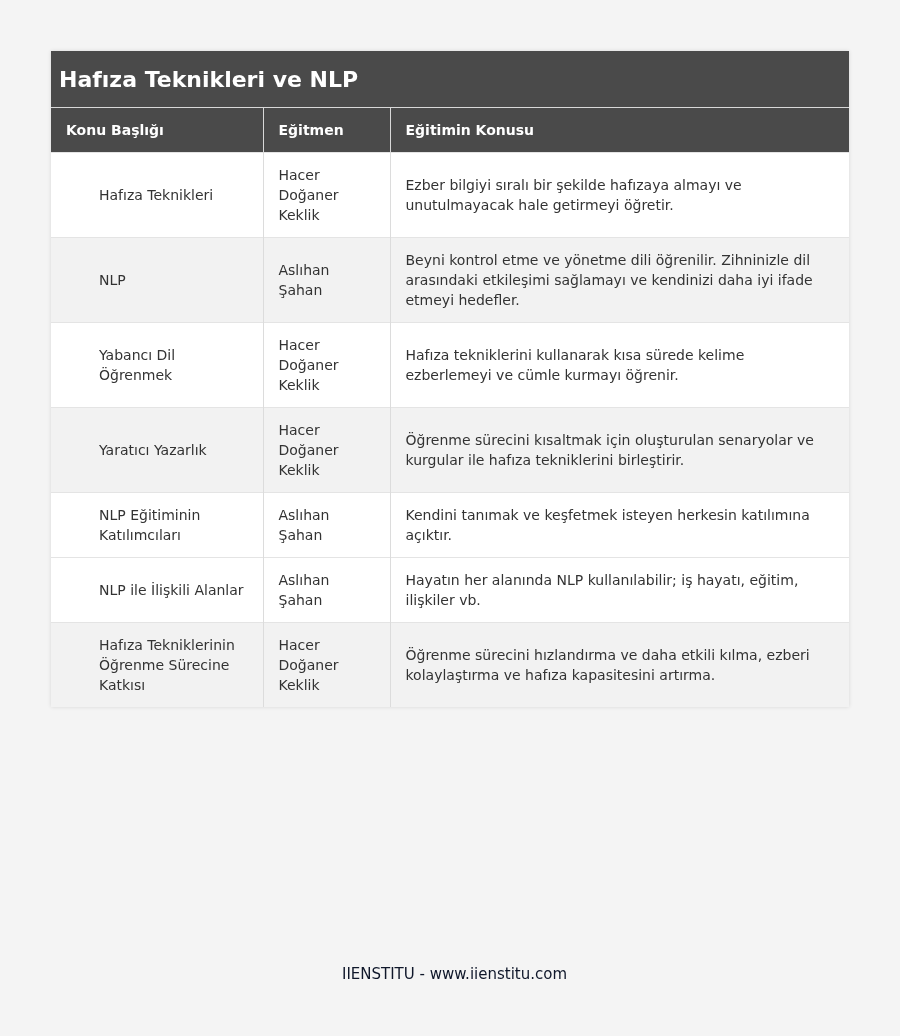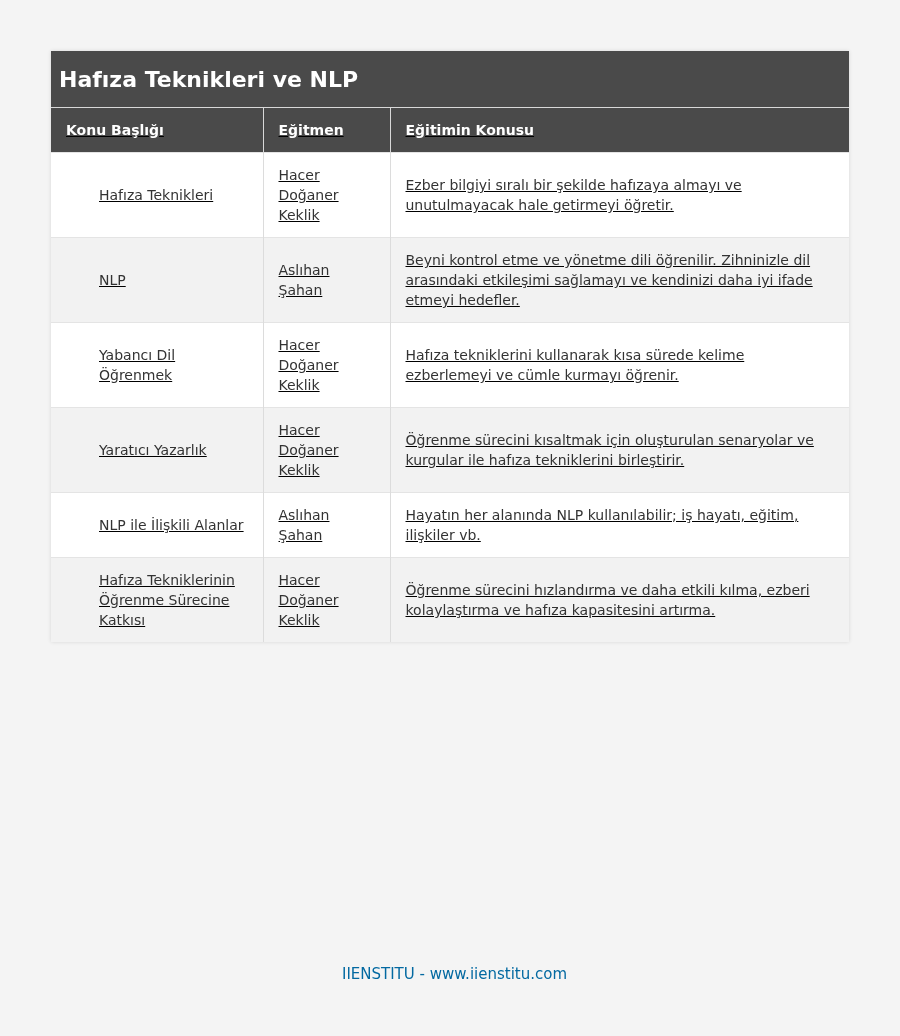--- a/index.html
+++ b/index.html
@@ -25,21 +25,20 @@
     padding-left: 8px;
     font-size: 22px;
     font-weight: bold;
     border-bottom: 1px solid #d8d8d8;
     box-sizing: border-box;
   }
   table {
     width: 100%;
     border-collapse: collapse;
     table-layout: fixed;
-    text-decoration: underline;
   }
   col.c1 { width: 212px; }
   col.c2 { width: 127px; }
   col.c3 { width: auto; }
   th {
     background: #4a4a4a;
     color: #ffffff;
     text-align: left;
     font-size: 14px;
     font-weight: bold;
@@ -58,21 +57,21 @@
     border-top: 1px solid #e4e4e4;
   }
   td:first-child { border-left: none; padding-left: 48px; }
   tr.odd td { background: #ffffff; }
   tr.even td { background: #f2f2f2; }
   .footer {
     position: absolute;
     left: 9px; right: 0; top: 965px;
     text-align: center;
     font-size: 15px;
-    color: #0369a1;
+    color: #0f172a;
   }
 </style>
 </head>
 <body>
 
 <div class="card">
   <div class="title-band">Hafıza Teknikleri ve NLP</div>
   <table>
     <colgroup>
         <col class="c1">
@@ -101,20 +100,25 @@
         <td>Yabancı Dil Öğrenmek</td>
         <td>Hacer Doğaner Keklik</td>
         <td>Hafıza tekniklerini kullanarak kısa sürede kelime ezberlemeyi ve cümle kurmayı öğrenir.</td>
       </tr>
       <tr class="even">
         <td>Yaratıcı Yazarlık</td>
         <td>Hacer Doğaner Keklik</td>
         <td>Öğrenme sürecini kısaltmak için oluşturulan senaryolar ve kurgular ile hafıza tekniklerini birleştirir.</td>
       </tr>
       <tr class="odd">
+        <td>NLP Eğitiminin Katılımcıları</td>
+        <td>Aslıhan Şahan</td>
+        <td>Kendini tanımak ve keşfetmek isteyen herkesin katılımına açıktır.</td>
+      </tr>
+      <tr class="odd">
         <td>NLP ile İlişkili Alanlar</td>
         <td>Aslıhan Şahan</td>
         <td>Hayatın her alanında NLP kullanılabilir; iş hayatı, eğitim, ilişkiler vb.</td>
       </tr>
       <tr class="even">
         <td>Hafıza Tekniklerinin Öğrenme Sürecine Katkısı</td>
         <td>Hacer Doğaner Keklik</td>
         <td>Öğrenme sürecini hızlandırma ve daha etkili kılma, ezberi kolaylaştırma ve hafıza kapasitesini artırma.</td>
       </tr>
     </tbody>

